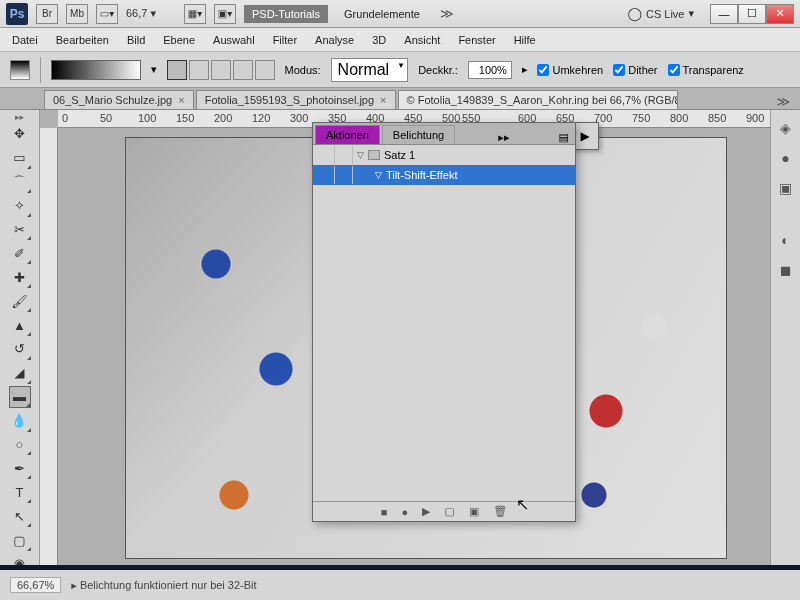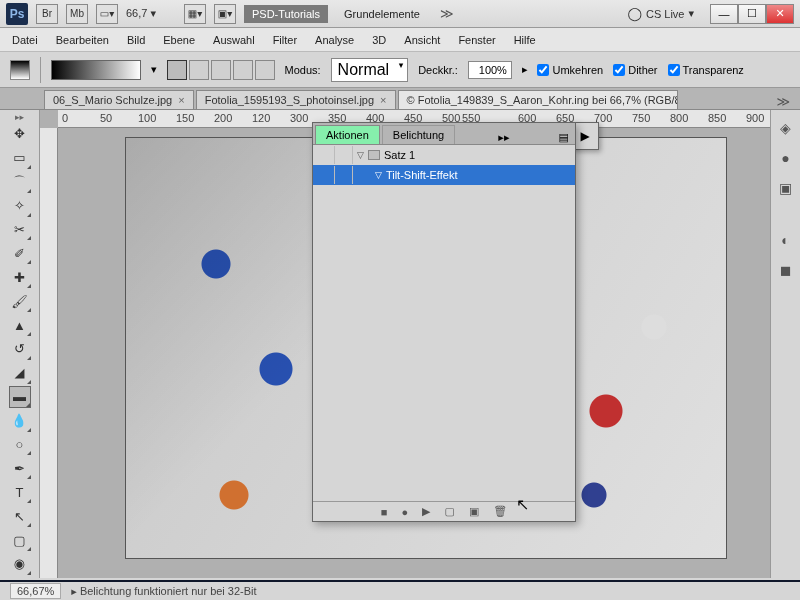--- a/index.html
+++ b/index.html
@@ -62,21 +62,21 @@
   radial-gradient(circle at 18% 85%, #d07030 0 14px, transparent 15px),
   radial-gradient(circle at 72% 40%, #333 0 14px, transparent 15px),
   radial-gradient(circle at 80% 65%, #c03030 0 16px, transparent 17px),
   radial-gradient(circle at 88% 45%, #ddd 0 12px, transparent 13px),
   radial-gradient(circle at 78% 85%, #304090 0 12px, transparent 13px),
   linear-gradient(120deg,#c8c8c8,#e0e0e0); }
 
 
 .panel { position:absolute; left:312px; top:122px; width:264px; height:400px; background:#d6d6d6; border:1px solid #666; box-shadow:3px 3px 8px rgba(0,0,0,0.3); }
 .panel-tabs { height:22px; background:#b5b5b5; display:flex; align-items:flex-end; border-bottom:1px solid #888; }
-.ptab { padding:3px 10px; font-size:11px; background:#86efac; border:1px solid #888; border-bottom:none; margin-left:2px; cursor:pointer; }
+.ptab { padding:3px 10px; font-size:11px; background:#a21caf; border:1px solid #888; border-bottom:none; margin-left:2px; cursor:pointer; }
 .ptab.inactive { background:#b5b5b5; border-color:#999; }
 .panel-tabs .pmenu { margin-left:auto; padding:0 6px; font-size:11px; cursor:pointer; }
 .panel-body { position:absolute; top:22px; left:0; right:0; bottom:20px; background:#d6d6d6; overflow:auto; }
 .prow { height:20px; display:flex; align-items:center; padding-left:4px; font-size:11px; }
 .prow .col1,.prow .col2 { width:18px; height:18px; border-right:1px solid #bbb; }
 .prow .tree { flex:1; display:flex; align-items:center; gap:4px; padding-left:4px; }
 .prow.sel { background:#2e74d0; color:#fff; }
 .folder-ic { width:12px; height:10px; background:#c0c0c0; border:1px solid #888; }
 .tri { font-size:9px; color:#555; }
 .prow.sel .tri { color:#fff; }
@@ -84,21 +84,21 @@
 .panel-foot span { font-size:11px; color:#555; cursor:pointer; }
 .rec { color:#b02020; }
 
 .play-dock { position:absolute; right:201px; top:122px; width:28px; height:28px; background:#d6d6d6; border:1px solid #666; display:flex; align-items:center; justify-content:center; font-size:12px; box-shadow:2px 2px 5px rgba(0,0,0,0.3); }
 
 
 .rdock { width:30px; background:#d6d6d6; border-left:1px solid #999; display:flex; flex-direction:column; align-items:center; padding-top:8px; gap:10px; }
 .rdock .ric { width:20px; height:20px; display:flex; align-items:center; justify-content:center; font-size:14px; color:#555; cursor:pointer; }
 
 
-.status { position:absolute; bottom:0; left:0; right:0; height:20px; background:#d6d6d6; border-top:2px solid #0f172a; display:flex; align-items:center; padding-left:10px; gap:10px; font-size:11px; color:#444; }
+.status { position:absolute; bottom:0; left:0; right:0; height:35px; background:#d6d6d6; border-top:5px solid #0f172a; display:flex; align-items:center; padding-left:10px; gap:10px; font-size:11px; color:#444; }
 .status .zbox { border:1px solid #aaa; padding:1px 6px; background:#eee; }
 
 .cursor-arrow { position:absolute; left:516px; top:495px; font-size:16px; color:#000; pointer-events:none; z-index:50; }
 </style>
 </head>
 <body>
 
 <div class="titlebar">
   <div class="ps-logo">Ps</div>
   <div class="sm-btn">Br</div>

